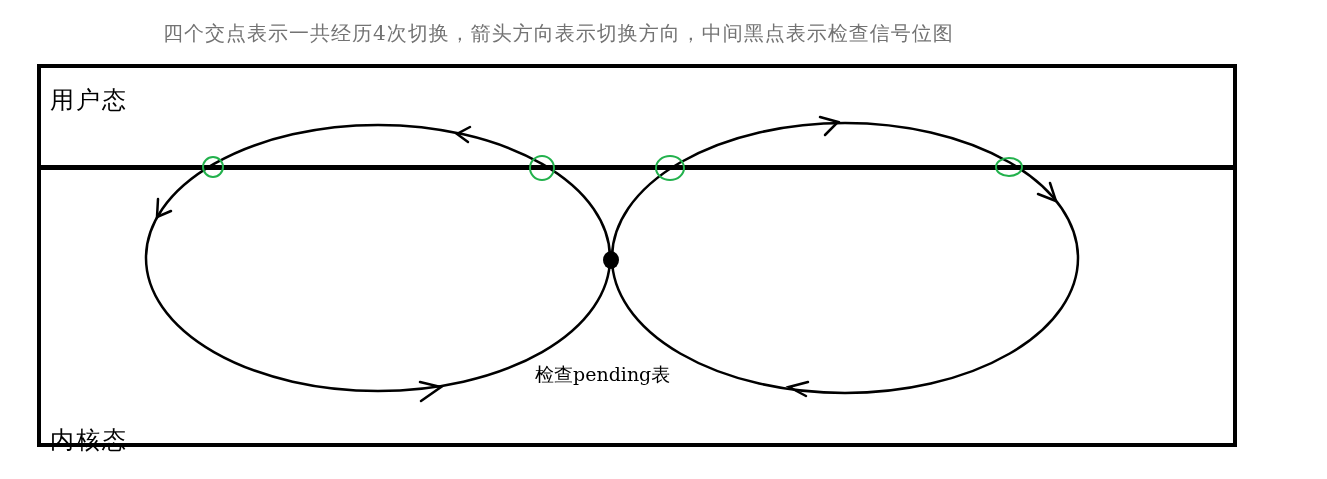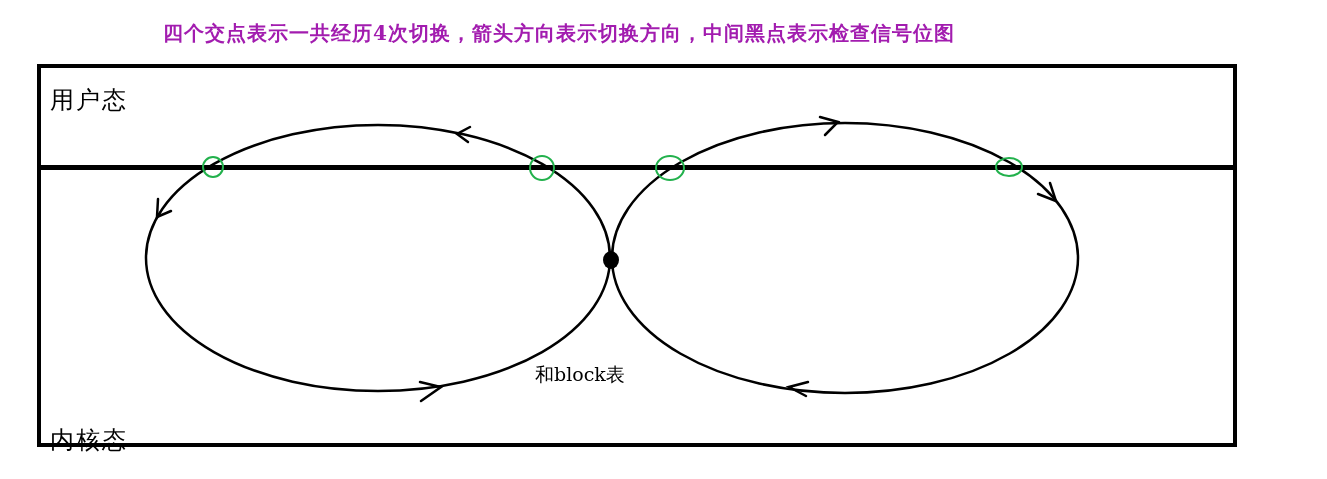--- a/index.html
+++ b/index.html
@@ -12,22 +12,22 @@
       height: 479px;
       position: relative;
       overflow: hidden;
       font-family: "DejaVu Serif", "Liberation Serif", serif;
     }
     .title {
       position: absolute;
       left: 163px;
       top: 20px;
       font-size: 20px;
-      font-weight: bold;
-      color: #a21caf;
+      font-weight: normal;
+      color: #737373;
       letter-spacing: 1px;
       white-space: nowrap;
       line-height: 26px;
     }
     .frame {
       position: absolute;
       left: 37px;
       top: 64px;
       width: 1192px;
       height: 375px;
@@ -102,14 +102,14 @@
     <ellipse cx="213" cy="167" rx="10" ry="10"></ellipse>
     <ellipse cx="542" cy="168" rx="12" ry="12"></ellipse>
     <ellipse cx="670" cy="168" rx="14" ry="12"></ellipse>
     <ellipse cx="1009" cy="167" rx="13" ry="9"></ellipse>
   </g>
 
   <ellipse cx="611" cy="260" rx="8" ry="9" fill="#000"></ellipse>
 </svg>
 
 <div class="check-note">
-  <div>和block表</div>
+  <div>检查pending表</div>
 </div>
 
 </body></html>

